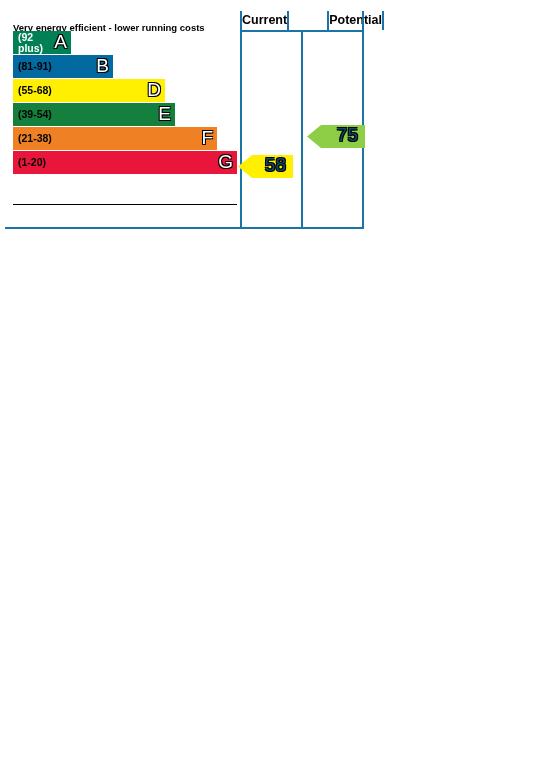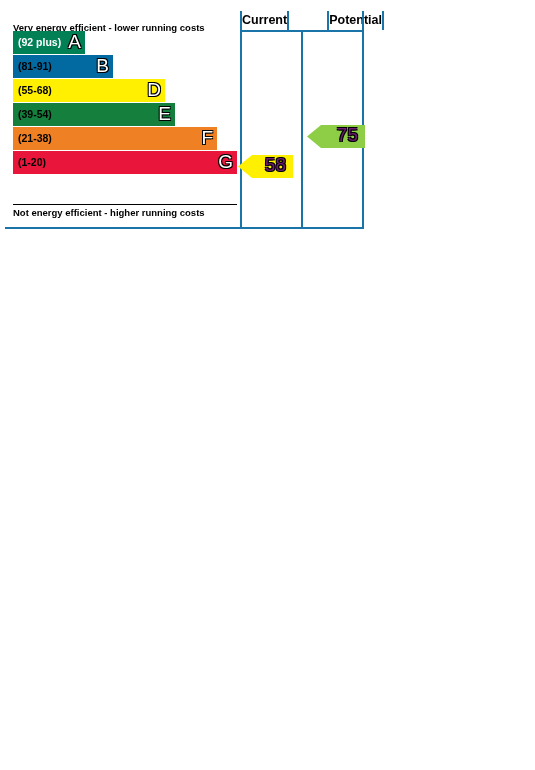--- a/index.html
+++ b/index.html
@@ -180,41 +180,41 @@
     display: flex;
     align-items: center;
     justify-content: flex-end;
     box-sizing: border-box;
     padding-right: 7px;
     clip-path: polygon(14px 0, 100% 0, 100% 100%, 14px 100%, 0 50%);
   }
   .rating-arrow .val {
     font-size: 19px;
     font-weight: normal;
-    color: #701a75;
+    color: #0c4a6e;
     line-height: 1;
     text-shadow:
       -1px -1px 0 #000, 1px -1px 0 #000,
       -1px  1px 0 #000, 1px  1px 0 #000;
     padding-bottom: 4px;
   }
 </style>
 </head>
 <body>
 
 <div id="epc-widget">
 
 
   <div class="chart-area">
 
     <div class="bands-panel">
       <div class="note top">Very energy efficient - lower running costs</div>
 
       <div class="band-list">
-        <div class="band dark" style="width:72px;background:#008054;">
+        <div class="band dark" style="width:58px;background:#008054;">
           <span class="range">(92 plus)</span>
           <span class="letter">A</span>
         </div>
         <div class="band" style="width:100px;background:#0369a1;">
           <span class="range">(81-91)</span>
           <span class="letter">B</span>
         </div>
         <div class="band" style="width:152px;background:#ffef00;">
           <span class="range">(55-68)</span>
           <span class="letter">D</span>
@@ -227,21 +227,20 @@
           <span class="range">(21-38)</span>
           <span class="letter">F</span>
         </div>
         <div class="band" style="width:224px;background:#e9153b;">
           <span class="range">(1-20)</span>
           <span class="letter">G</span>
         </div>
       </div>
 
       <div class="band-bottom-rule"></div>
-      <div class="note bottom">Not energy efficient - higher running costs</div>
       <div class="panel-bottom-line"></div>
     </div>
 
     <div class="col-head-row">
       <div class="col-head">Current</div>
       <div class="col-head second">Potential</div>
     </div>
 
     <div class="cols-frame"></div>
     <div class="head-underline"></div>

